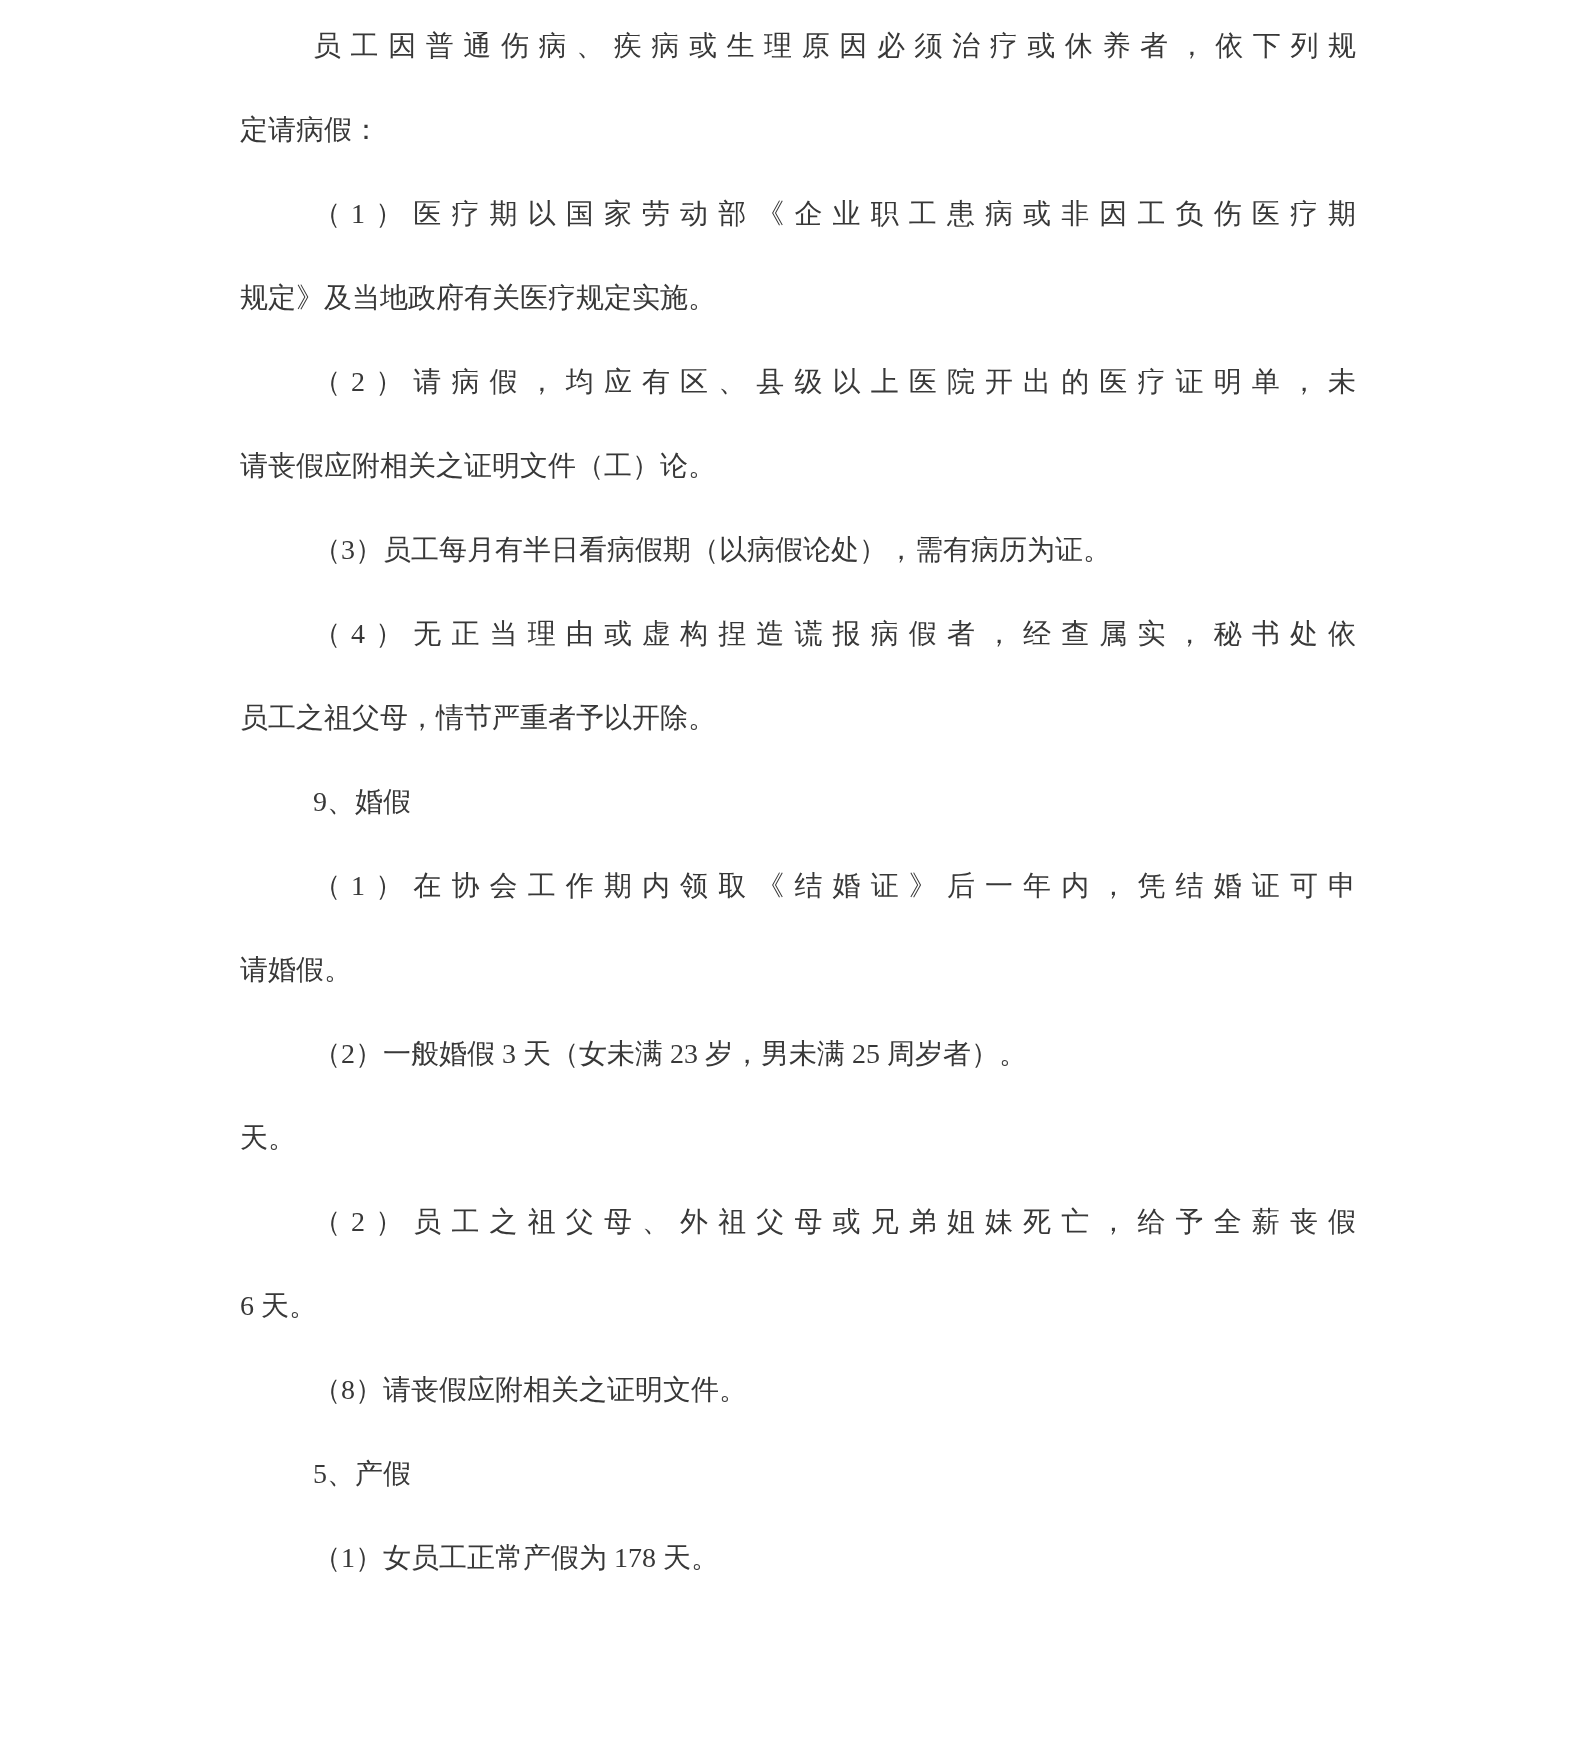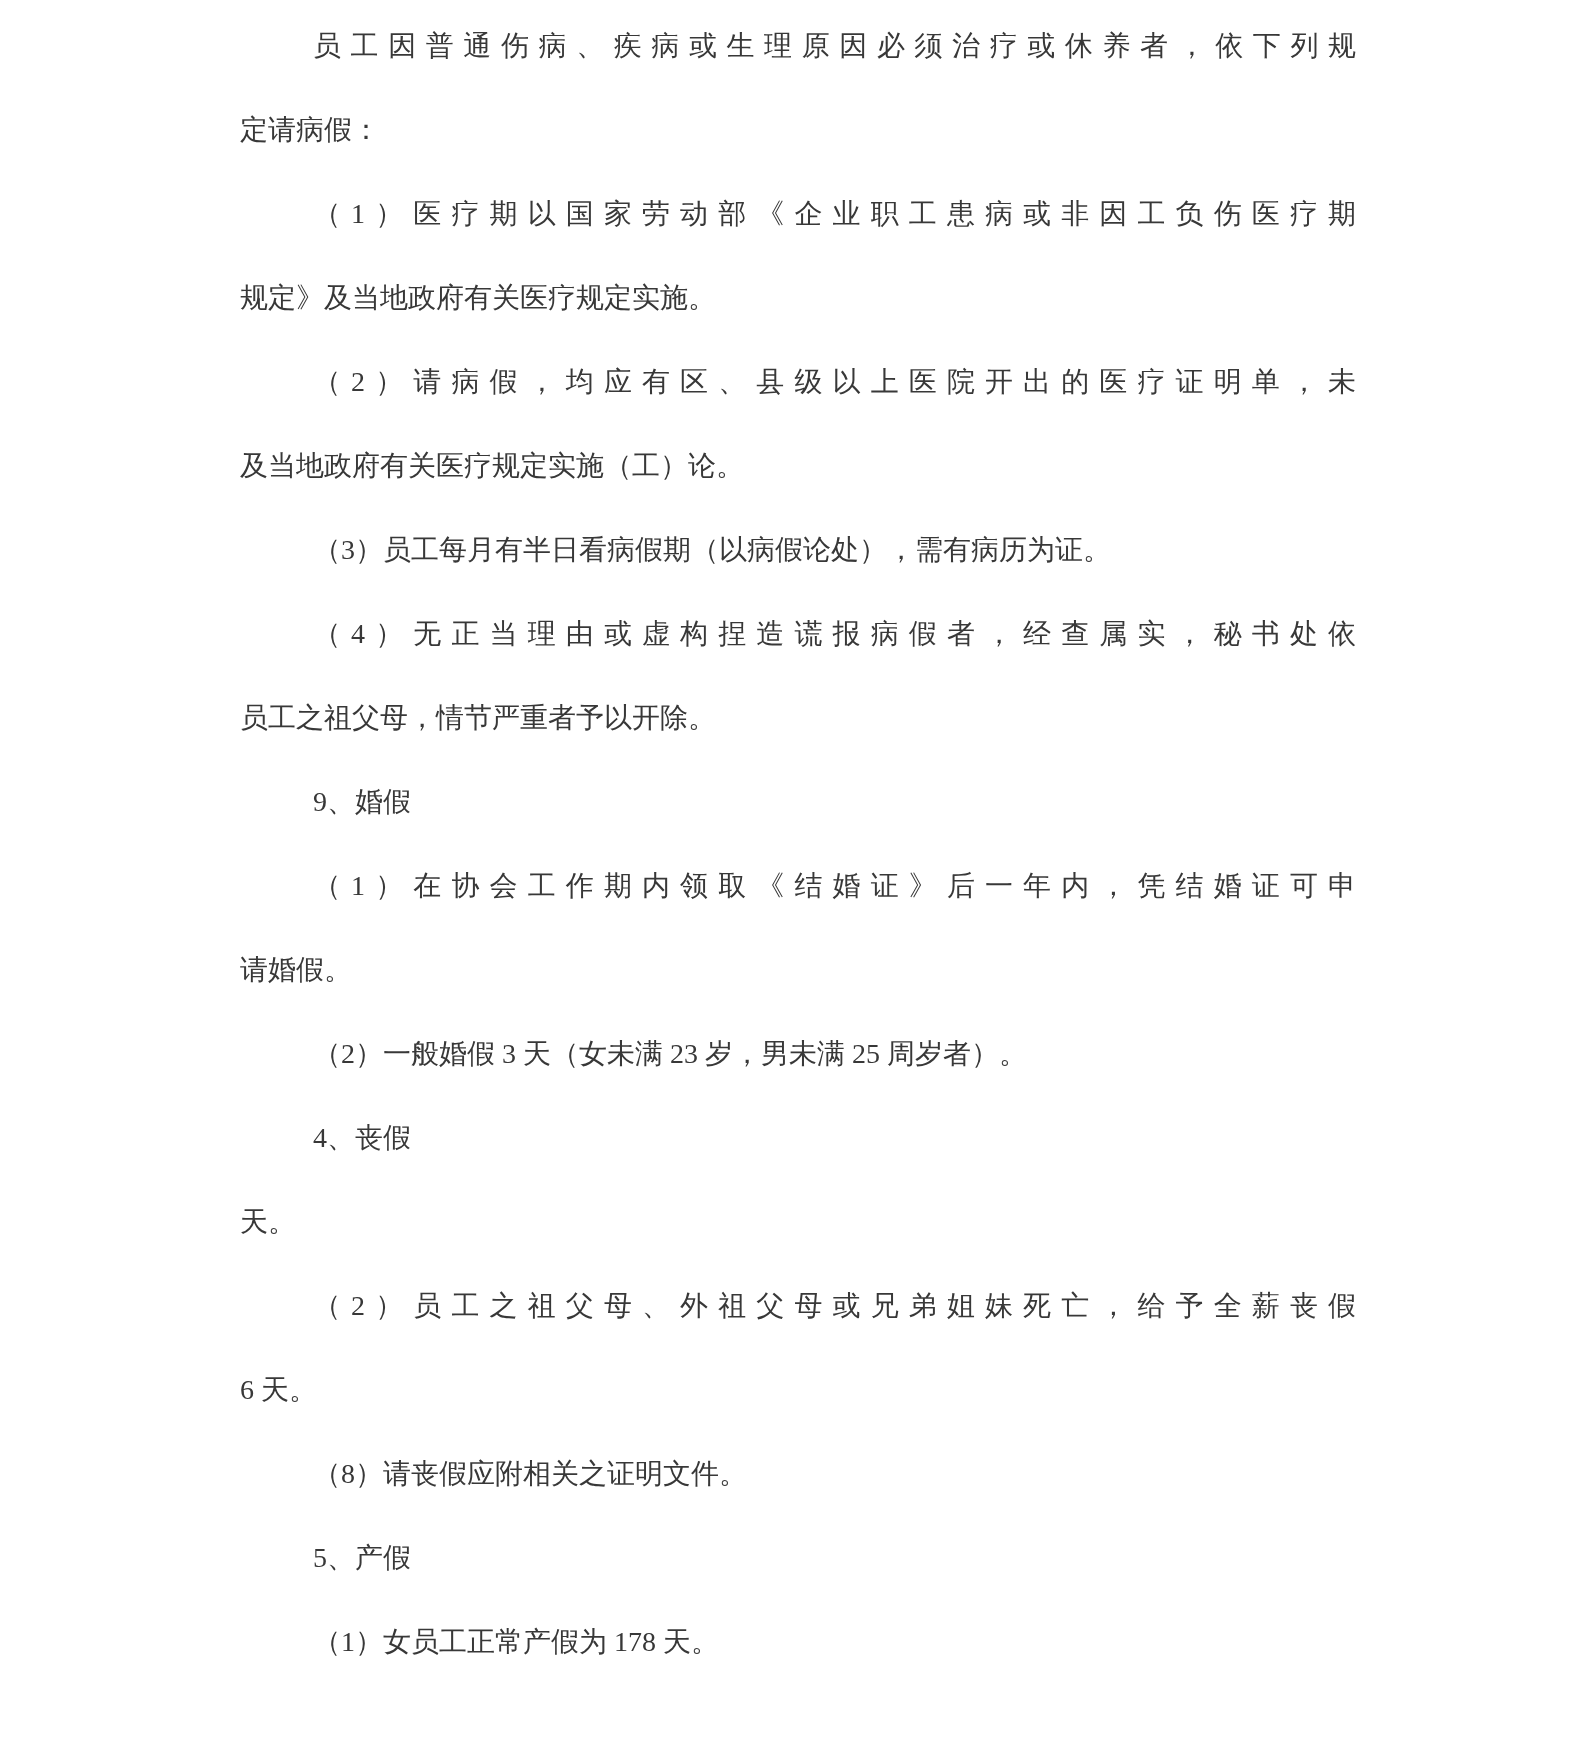--- a/index.html
+++ b/index.html
@@ -45,29 +45,28 @@
 </head>
 <body>
 
 <div class="page">
   <div class="text-column" id="text-column">
       <div class="line indent fill">员工因普通伤病、疾病或生理原因必须治疗或休养者，依下列规</div>
       <div class="line">定请病假：</div>
       <div class="line indent fill">（1）医疗期以国家劳动部《企业职工患病或非因工负伤医疗期</div>
       <div class="line">规定》及当地政府有关医疗规定实施。</div>
       <div class="line indent fill">（2）请病假，均应有区、县级以上医院开出的医疗证明单，未</div>
-      <div class="line">及当地政府有关医疗规定实施（工）论。</div>
+      <div class="line">请丧假应附相关之证明文件（工）论。</div>
       <div class="line indent">（3）员工每月有半日看病假期（以病假论处），需有病历为证。</div>
       <div class="line indent fill">（4）无正当理由或虚构捏造谎报病假者，经查属实，秘书处依</div>
       <div class="line">员工之祖父母，情节严重者予以开除。</div>
       <div class="line indent">9、婚假</div>
       <div class="line indent fill">（1）在协会工作期内领取《结婚证》后一年内，凭结婚证可申</div>
       <div class="line">请婚假。</div>
       <div class="line indent">（2）一般婚假 3 天（女未满 23 岁，男未满 25 周岁者）。</div>
-      <div class="line indent">4、丧假</div>
       <div class="line">天。</div>
       <div class="line indent fill">（2）员工之祖父母、外祖父母或兄弟姐妹死亡，给予全薪丧假</div>
       <div class="line">6 天。</div>
       <div class="line indent">（8）请丧假应附相关之证明文件。</div>
       <div class="line indent">5、产假</div>
       <div class="line indent">（1）女员工正常产假为 178 天。</div>
     </div>
 </div>
 
 </body></html>

